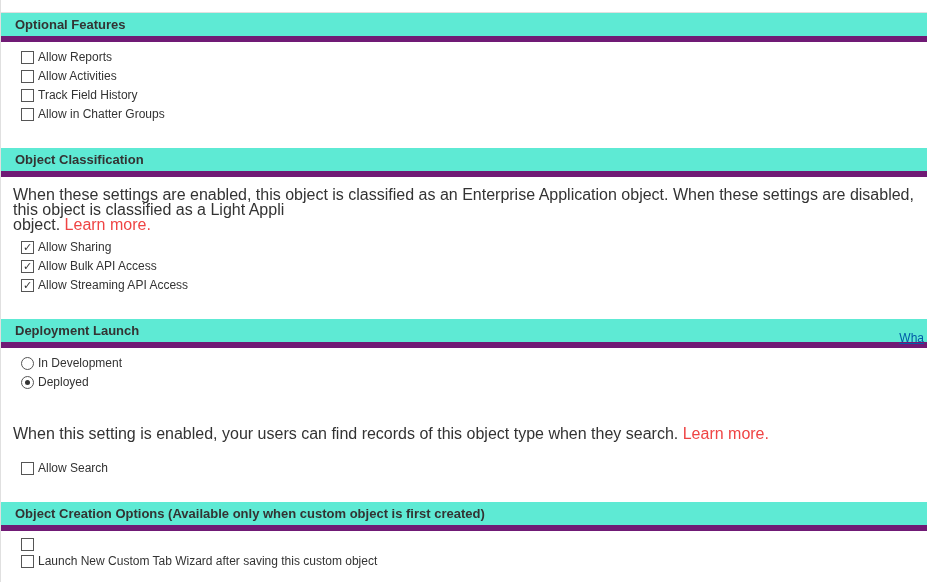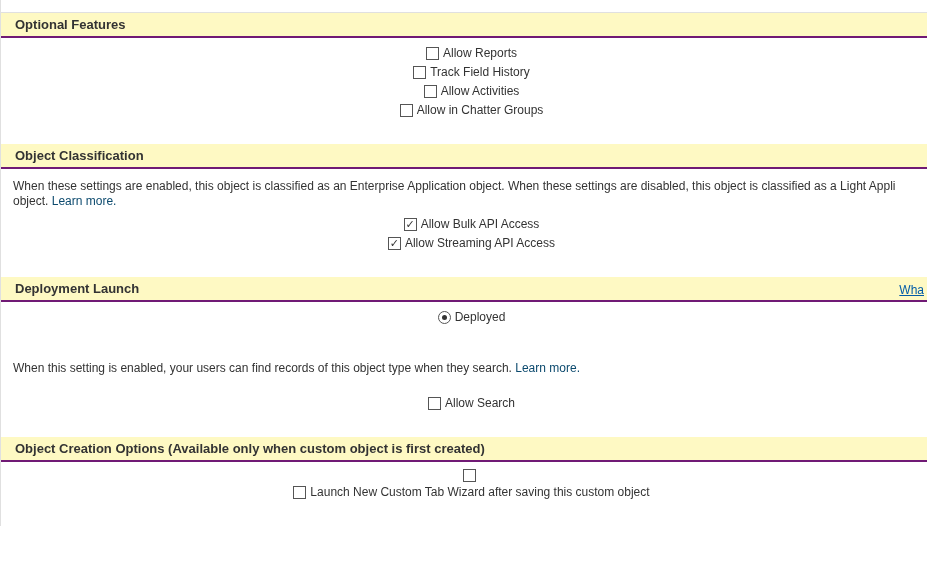--- a/index.html
+++ b/index.html
@@ -15,37 +15,36 @@
     background: #fff;
     border-left: 1px solid #e0e0e0;
     border-right: 1px solid #e0e0e0;
   }
   .spacer-top {
     height: 12px;
     border-bottom: 1px solid #e0e0e0;
     background: #fff;
   }
   .section-header {
-    background: #fef9c3;
+    background: #5eead4;
     font-weight: bold;
     font-size: 13px;
     padding: 4px 10px 4px 14px;
-    border-bottom: 2px solid #701a75;
+    border-bottom: 6px solid #701a75;
     position: relative;
   }
   .section-body {
     padding: 6px 6px 8px 6px;
     background: #fff;
   }
   .checkbox-row {
     display: flex;
     align-items: center;
     padding: 1px 0 1px 14px;
     line-height: 17px;
-    justify-content: center;
   }
   .cbox {
     width: 11px;
     height: 11px;
     border: 1px solid #555;
     display: inline-flex;
     align-items: center;
     justify-content: center;
     margin-right: 4px;
     font-size: 10px;
@@ -74,33 +73,33 @@
   }
   .radio.selected::after {
     content: "";
     width: 5px;
     height: 5px;
     background: #333;
     border-radius: 50%;
   }
   .desc {
     padding: 4px 0 6px 6px;
-    font-size: 12px;
+    font-size: 16px;
     color: #333;
     line-height: 15px;
   }
   .link {
-    color: #0c4a6e;
+    color: #ef4444;
     text-decoration: none;
     cursor: pointer;
   }
   .header-link-right {
     position: absolute;
     right: 4px;
-    top: 6px;
+    top: 12px;
     color: #015ba7;
     font-weight: normal;
     font-size: 12px;
     text-decoration: underline;
     cursor: pointer;
   }
   .section-gap {
     height: 16px;
     background: #fff;
   }
@@ -115,60 +114,68 @@
   <div class="section-header">
     <span>Optional Features</span>
   </div>
   <div class="section-body">
     <div class="checkbox-row">
       <span class="cbox"></span>
       <span>Allow Reports</span>
     </div>
     <div class="checkbox-row">
       <span class="cbox"></span>
+      <span>Allow Activities</span>
+    </div>
+    <div class="checkbox-row">
+      <span class="cbox"></span>
       <span>Track Field History</span>
-    </div>
-    <div class="checkbox-row">
-      <span class="cbox"></span>
-      <span>Allow Activities</span>
     </div>
     <div class="checkbox-row">
       <span class="cbox"></span>
       <span>Allow in Chatter Groups</span>
     </div>
   </div>
 
   <div class="section-gap"></div>
 
   <div class="section-header">
     <span>Object Classification</span>
   </div>
   <div class="section-body">
     <div class="desc">
       <span>When these settings are enabled, this object is classified as an Enterprise Application object. When these settings are disabled, this object is classified as a Light Appli</span><br>
       <span>object. </span><a class="link">Learn more.</a>
     </div>
     <div class="checkbox-row">
       <span class="cbox checked"></span>
+      <span>Allow Sharing</span>
+    </div>
+    <div class="checkbox-row">
+      <span class="cbox checked"></span>
       <span>Allow Bulk API Access</span>
     </div>
     <div class="checkbox-row">
       <span class="cbox checked"></span>
       <span>Allow Streaming API Access</span>
     </div>
   </div>
 
   <div class="section-gap"></div>
 
   <div class="section-header">
     <span>Deployment Launch</span>
     <span class="header-link-right">Wha</span>
   </div>
   <div class="section-body">
     <div class="checkbox-row">
+      <span class="radio"></span>
+      <span>In Development</span>
+    </div>
+    <div class="checkbox-row">
       <span class="radio selected"></span>
       <span>Deployed</span>
     </div>
   </div>
 
   <div class="section-gap"></div>
 
   <div class="section-body">
     <div class="desc">
       <span>When this setting is enabled, your users can find records of this object type when they search. </span><a class="link">Learn more.</a>

